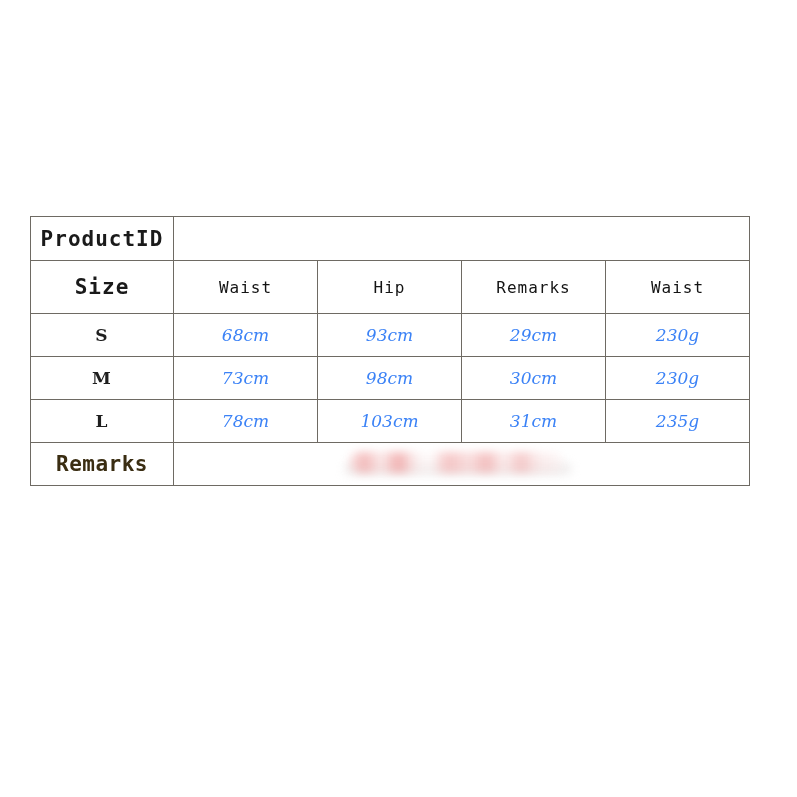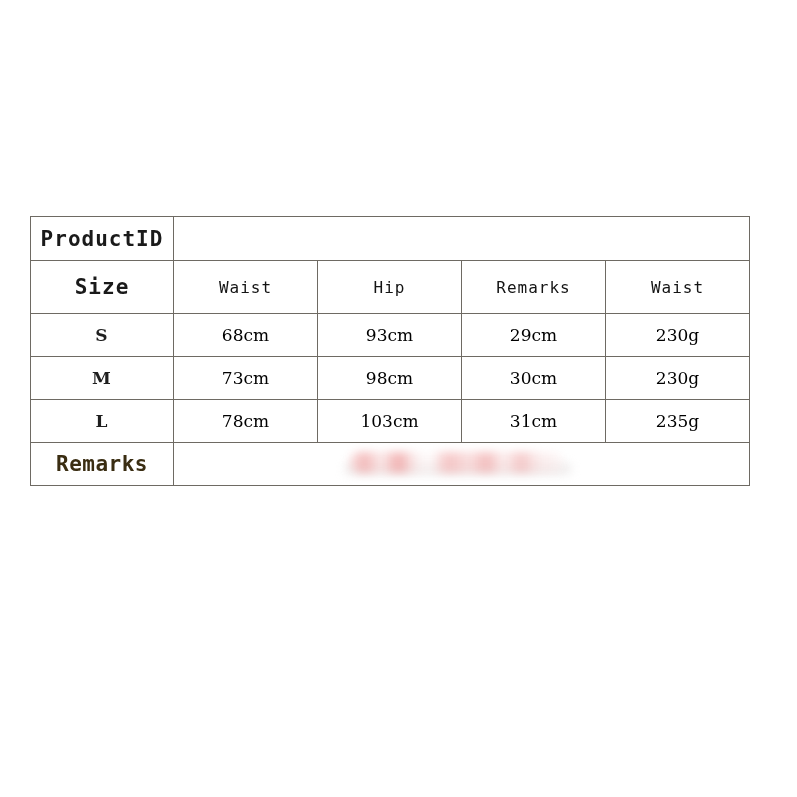--- a/index.html
+++ b/index.html
@@ -88,21 +88,22 @@
     font-weight: normal;
     font-size: 16px;
     color: #141414;
     letter-spacing: 1px;
   }
 
   .data-cell {
     background: #ffffff;
     font-family: "DejaVu Serif", "Liberation Serif", serif;
     font-size: 17px;
-    color: #000000;
+    color: #3b82f6;
+    font-style: italic;
   }
 
   .remarks-value-cell {
     background: #ffffff;
     position: relative;
   }
 
   
   .redaction {
     position: absolute;

